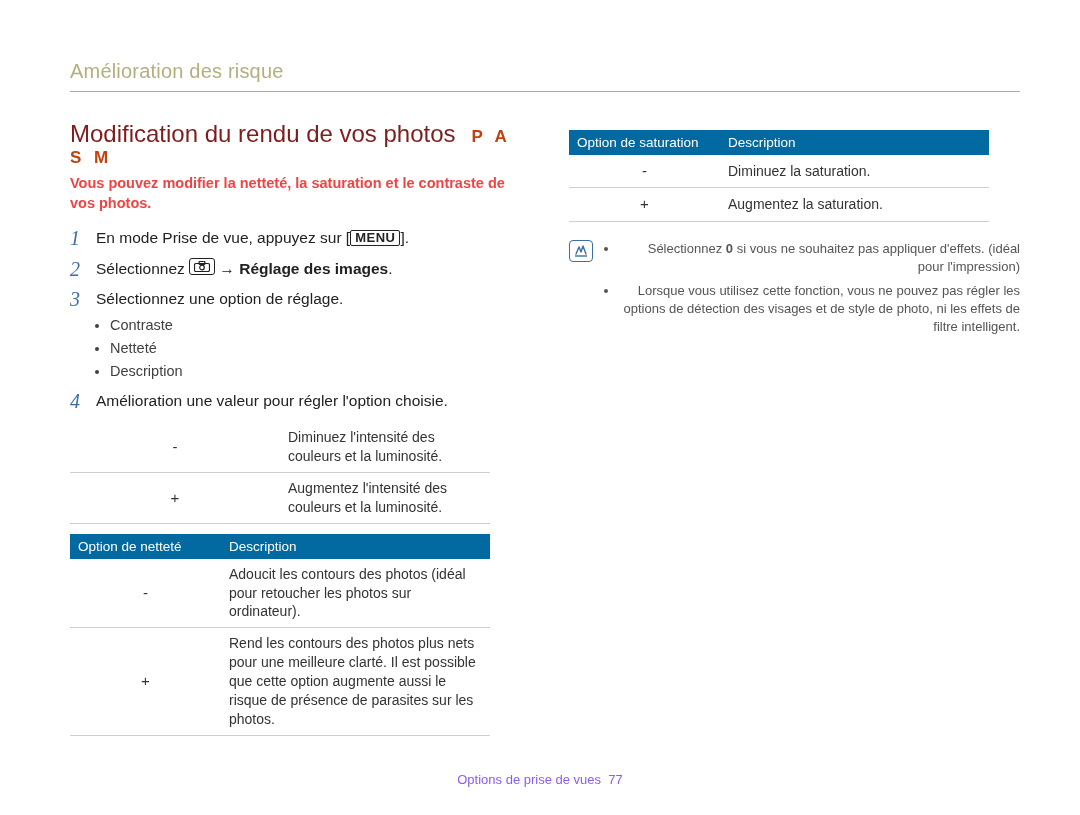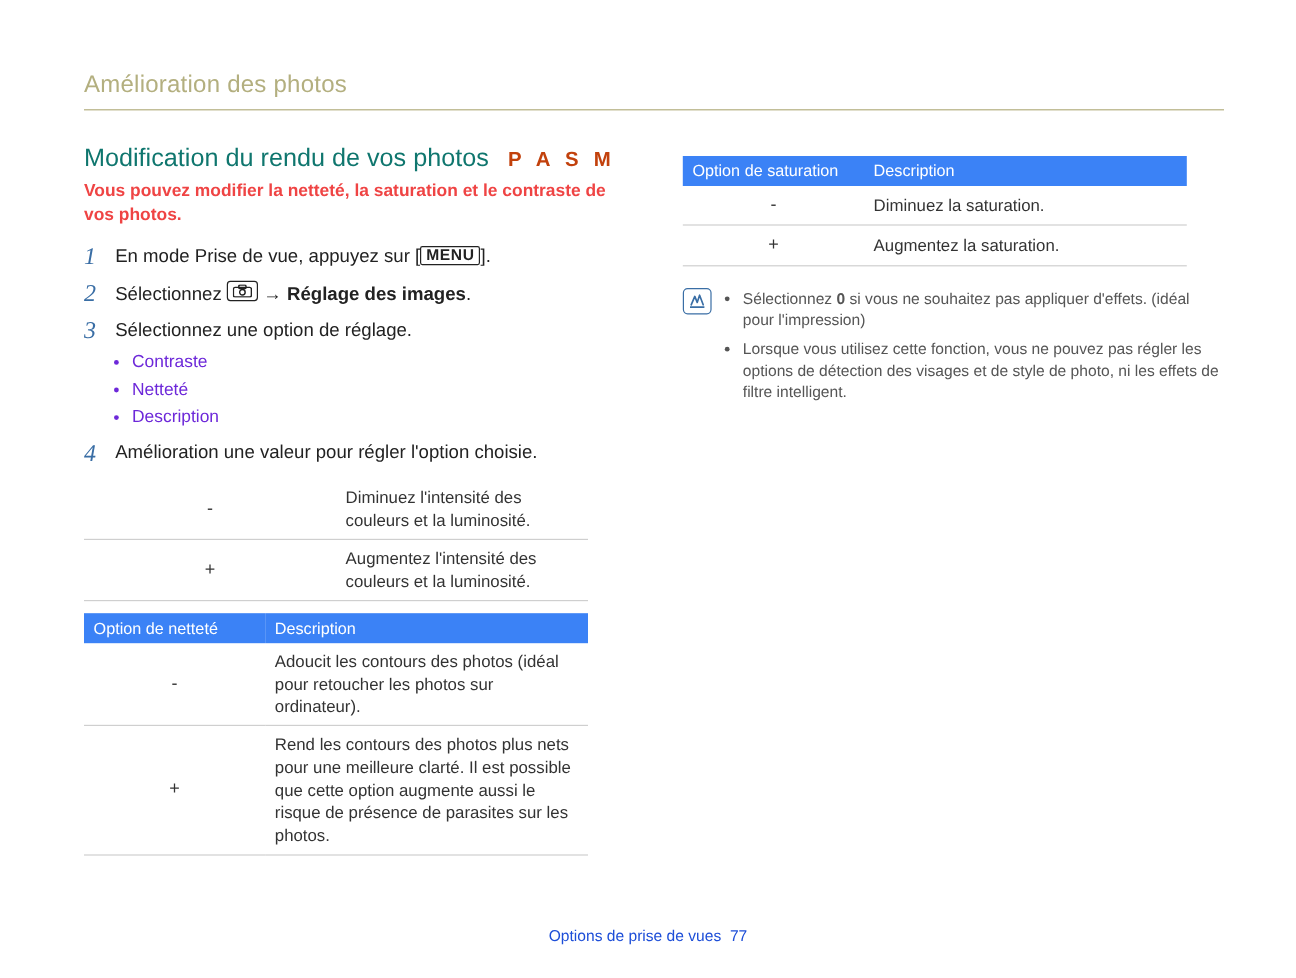--- a/index.html
+++ b/index.html
@@ -28,22 +28,22 @@
   }
   .columns {
     display: flex;
     gap: 48px;
   }
   .col {
     flex: 1;
     min-width: 0;
   }
   .main-title {
-    font-size: 21px;
-    color: #0f766e;
+    font-size: 24px;
+    color: #7f1d1d;
     font-weight: 400;
     display: inline;
   }
   .mode-letters {
     font-size: 17px;
     font-weight: 700;
     color: #c2410c;
     letter-spacing: 4px;
     margin-left: 12px;
     display: inline;
@@ -104,36 +104,36 @@
     display: block;
   }
   .bold {
     font-weight: 700;
     text-align: center;
   }
   .sub-bullets {
     margin: 4px 0 0 0;
     padding-left: 14px;
     font-size: 14.5px;
-    color: #6d28d9;
+    color: #404040;
   }
   .sub-bullets li {
     list-style: disc;
     margin-top: 2px;
   }
 
   table.opt {
     border-collapse: collapse;
     width: 420px;
     margin-top: 10px;
     font-size: 14px;
     table-layout: fixed;
   }
   table.opt th {
-    background: #3b82f6;
+    background: #0369a1;
     color: #ffffff;
     font-weight: 400;
     text-align: left;
     padding: 5px 8px;
     font-size: 13.5px;
   }
   table.opt th:first-child {
     width: 135px;
   }
   table.opt td {
@@ -169,38 +169,39 @@
     justify-content: center;
   }
   .note-icon .badge svg { display:block; }
   .note-list {
     margin: 0;
     padding-left: 16px;
   }
   .note-list li {
     list-style: disc;
     margin-bottom: 6px;
+    text-align: right;
   }
 
   .page-footer {
     position: absolute;
     bottom: 28px;
     left: 0;
     right: 0;
     text-align: center;
     font-size: 13px;
-    color: #1d4ed8;
+    color: #8b5cf6;
   }
 </style>
 </head>
 <body>
 
 <div class="page">
 
-  <div class="section-header">Amélioration des photos</div>
+  <div class="section-header">Amélioration des risque</div>
 
   <div class="columns">
 
     <div class="col">
 
       <div>
         <span class="main-title">Modification du rendu de vos photos</span>
         <span class="mode-letters">P A S M</span>
       </div>
 

